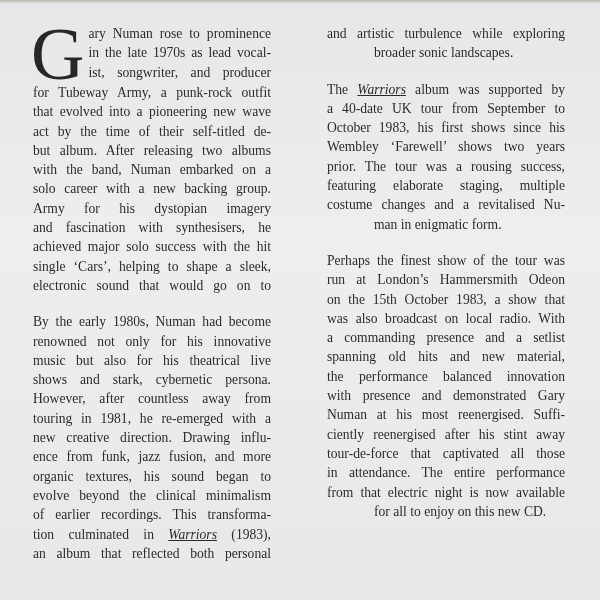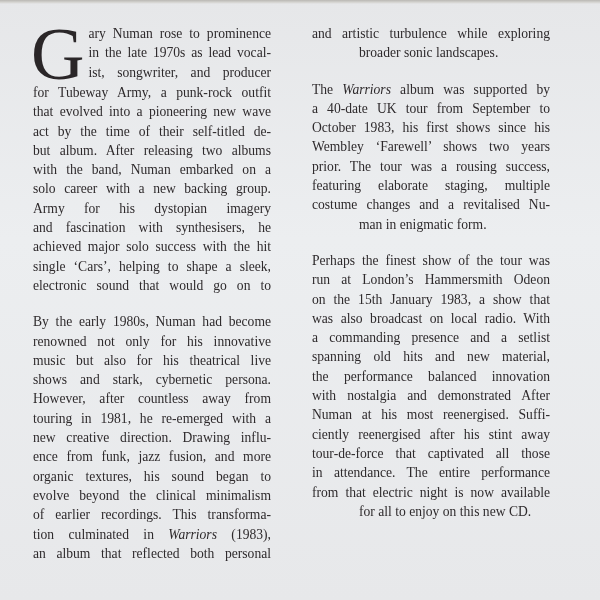--- a/index.html
+++ b/index.html
@@ -19,40 +19,40 @@
     background: linear-gradient(180deg, #b9b7b3 0%, #d6d5d2 60%, #e6e7e9 100%);
   }
   .col {
     position: absolute;
     top: 24px;
     width: 238px;
     font-size: 13.6px;
     line-height: 19.3px;
   }
   .col-left { left: 33px; }
-  .col-right { left: 312px; }
+  .col-right { left: 327px; }
   .para { margin: 0 0 17px 0; }
   .line {
     display: block;
     text-align: justify;
     text-align-last: justify;
     white-space: nowrap;
     height: 19.3px;
   }
   .line.last { text-align-last: left; padding-left: 47px; }
   .dropcap {
     float: left;
     font-size: 74px;
     line-height: 58px;
     height: 58px;
     margin: 1px 4px 0 -2px;
     color: #2a2628;
     font-family: "Liberation Serif", "DejaVu Serif", serif;
   }
-  i { font-style: italic; }
+  i { font-style: italic; text-decoration: underline; }
 </style>
 </head>
 <body>
 
 <div class="page">
   <div class="top-edge"></div>
 
   <div class="col col-left">
     <div class="para firstpara">
       <span class="dropcap">G</span>
@@ -102,26 +102,26 @@
       <span class="line">Wembley ‘Farewell’ shows two years</span>
       <span class="line">prior. The tour was a rousing success,</span>
       <span class="line">featuring elaborate staging, multiple</span>
       <span class="line">costume changes and a revitalised Nu-</span>
       <span class="line last">man in enigmatic form.</span>
     </div>
 
     <div class="para">
       <span class="line">Perhaps the finest show of the tour was</span>
       <span class="line">run at London’s Hammersmith Odeon</span>
-      <span class="line">on the 15th January 1983, a show that</span>
+      <span class="line">on the 15th October 1983, a show that</span>
       <span class="line">was also broadcast on local radio. With</span>
       <span class="line">a commanding presence and a setlist</span>
       <span class="line">spanning old hits and new material,</span>
       <span class="line">the performance balanced innovation</span>
-      <span class="line">with nostalgia and demonstrated After</span>
+      <span class="line">with presence and demonstrated Gary</span>
       <span class="line">Numan at his most reenergised. Suffi-</span>
       <span class="line">ciently reenergised after his stint away</span>
       <span class="line">tour-de-force that captivated all those</span>
       <span class="line">in attendance. The entire performance</span>
       <span class="line">from that electric night is now available</span>
       <span class="line last">for all to enjoy on this new CD.</span>
     </div>
   </div>
 </div>
 

